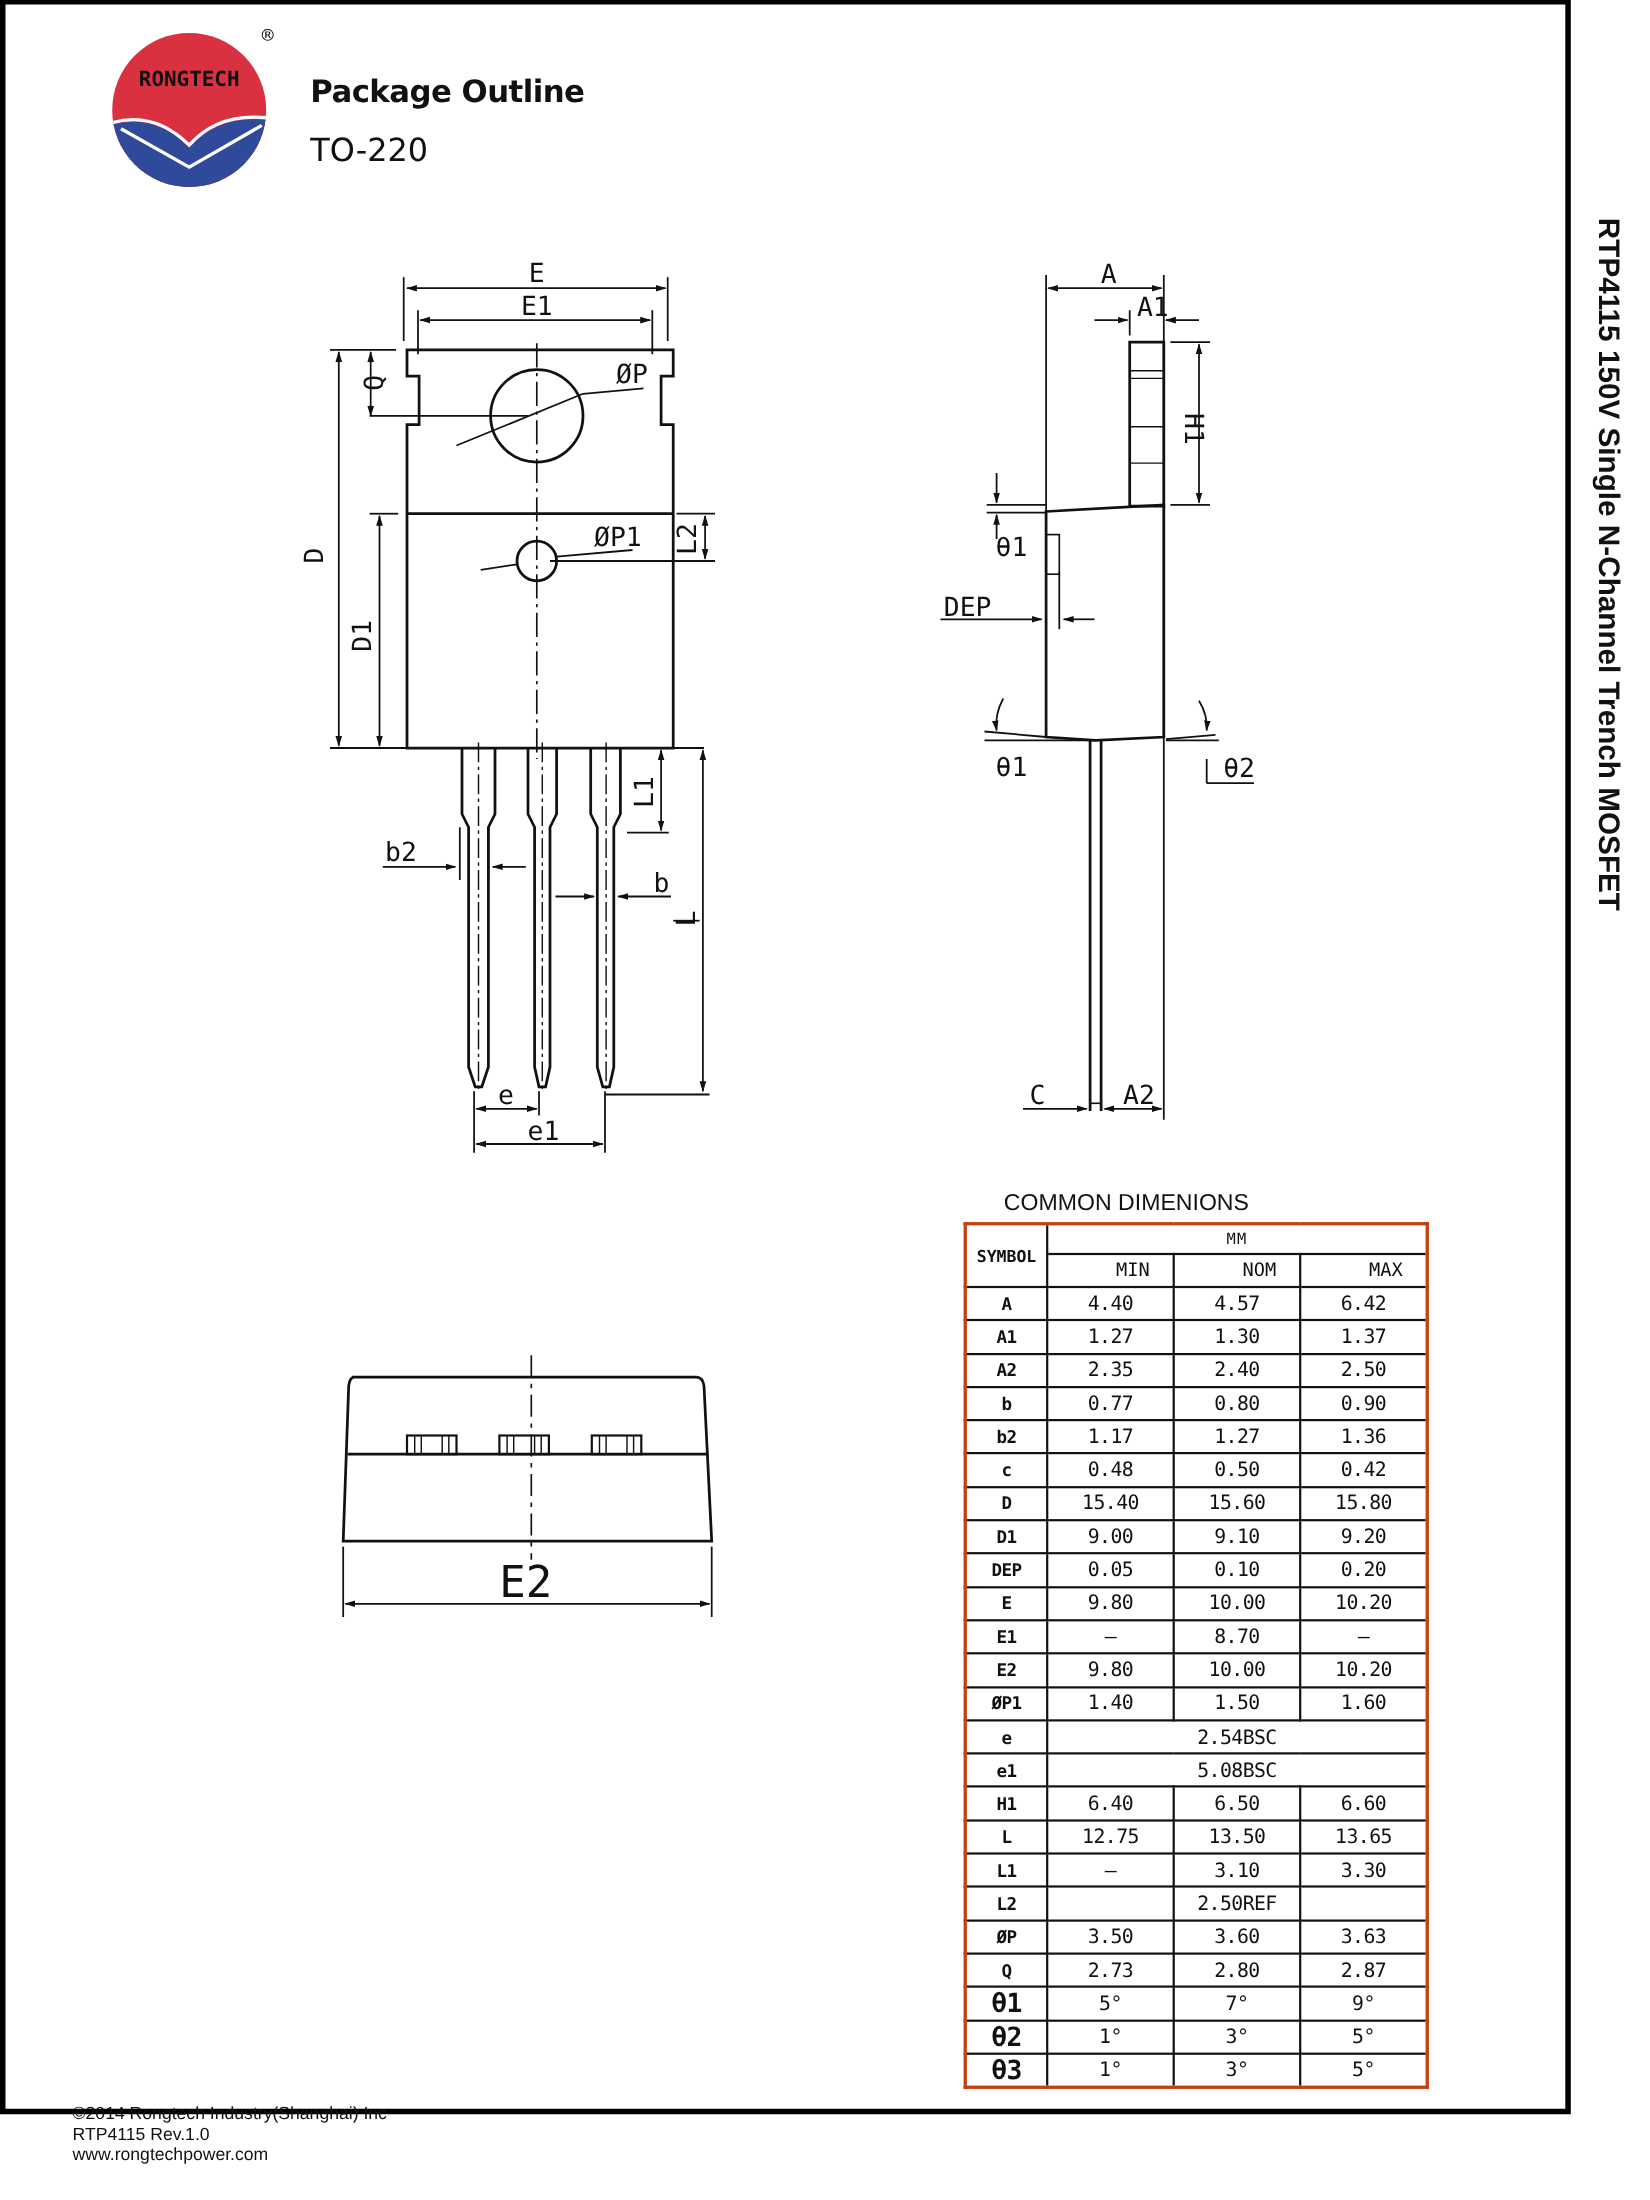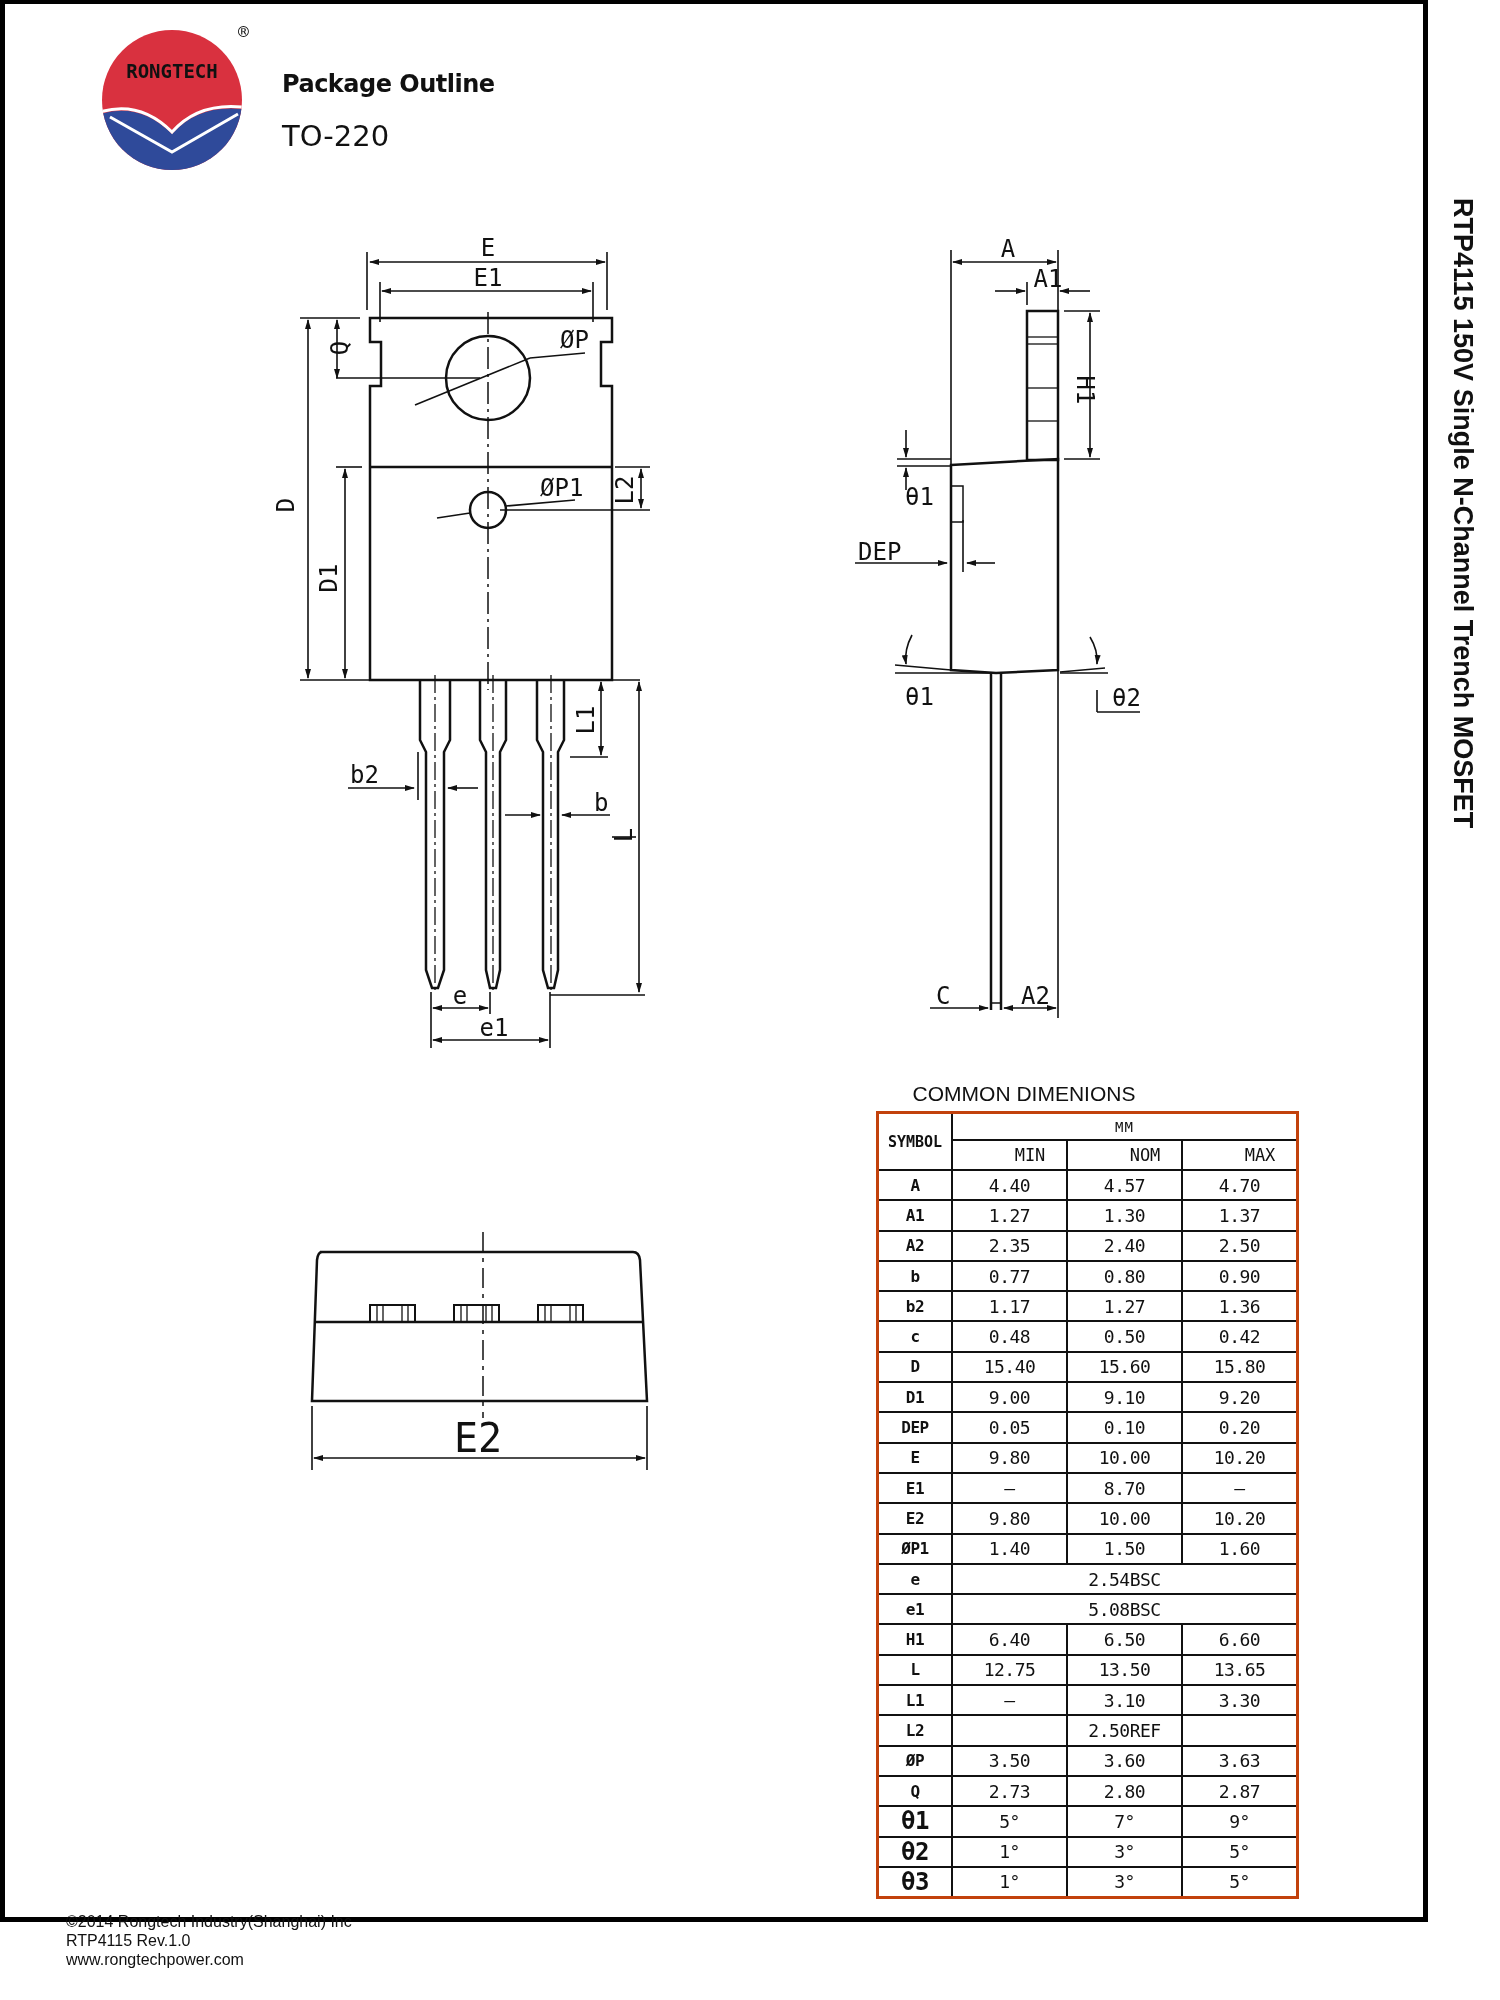--- a/index.html
+++ b/index.html
@@ -1,20 +1,20 @@
 <!DOCTYPE html>
 <html><head>
 <meta charset="utf-8">
 <style>
   html, body { margin:0; padding:0; background:#ffffff; }
   body { width:1500px; height:2000px; position:relative; overflow:hidden; font-family:"Liberation Sans", sans-serif; color:#000; }
   .frame { position:absolute; left:0; top:0; width:1418px; height:1913px; border:5px solid #000; border-top-width:4px; box-sizing:content-box; }
   .logo { position:absolute; left:100px; top:22px; width:150px; height:150px; }
   .title-block { position:absolute; left:282px; top:64px; }
-  .title { font-family:"DejaVu Sans", sans-serif; font-weight:bold; font-size:24px; line-height:40px; color:#111; letter-spacing:-0.5px; }
+  .title { font-family:"DejaVu Sans", sans-serif; font-weight:bold; font-size:28px; line-height:40px; color:#111; letter-spacing:-0.5px; }
   .subtitle { font-family:"DejaVu Sans", sans-serif; font-size:29px; line-height:36px; color:#111; margin-top:14px; }
   .side-title { position:absolute; left:1478px; top:198px; transform-origin:0 0; transform:rotate(90deg); white-space:nowrap; font-family:"Liberation Sans", sans-serif; font-weight:bold; font-size:27px; color:#111; }
   svg.drawing { position:absolute; left:0; top:0; width:1500px; height:2000px; }
   svg text { font-family:"DejaVu Sans Mono", monospace; fill:#111; }
   .table-caption { position:absolute; left:874px; top:1082px; width:300px; text-align:center; font-family:"Liberation Sans", sans-serif; font-size:21px; color:#111; }
   table.dims { position:absolute; left:876px; top:1111px; border-collapse:collapse; border:3px solid #c2410c; font-family:"DejaVu Sans Mono", monospace; color:#111; }
   table.dims td, table.dims th { border:2px solid #111; text-align:center; padding:0; font-weight:normal; }
   table.dims th { font-size:17px; }
   table.dims th.mm { height:25px; font-size:14px; letter-spacing:1px; }
   table.dims th.sym { width:72px; font-size:15px; font-weight:bold; }
@@ -237,21 +237,21 @@
       <th class="col">MIN</th>
       <th class="col">NOM</th>
       <th class="col">MAX</th>
     </tr>
   </thead>
   <tbody id="dim-body">
       <tr>
         <td class="sym">A</td>
         <td>4.40</td>
         <td>4.57</td>
-        <td>4.70</td>
+        <td>6.42</td>
       </tr>
       <tr>
         <td class="sym">A1</td>
         <td>1.27</td>
         <td>1.30</td>
         <td>1.37</td>
       </tr>
       <tr>
         <td class="sym">A2</td>
         <td>2.35</td>

